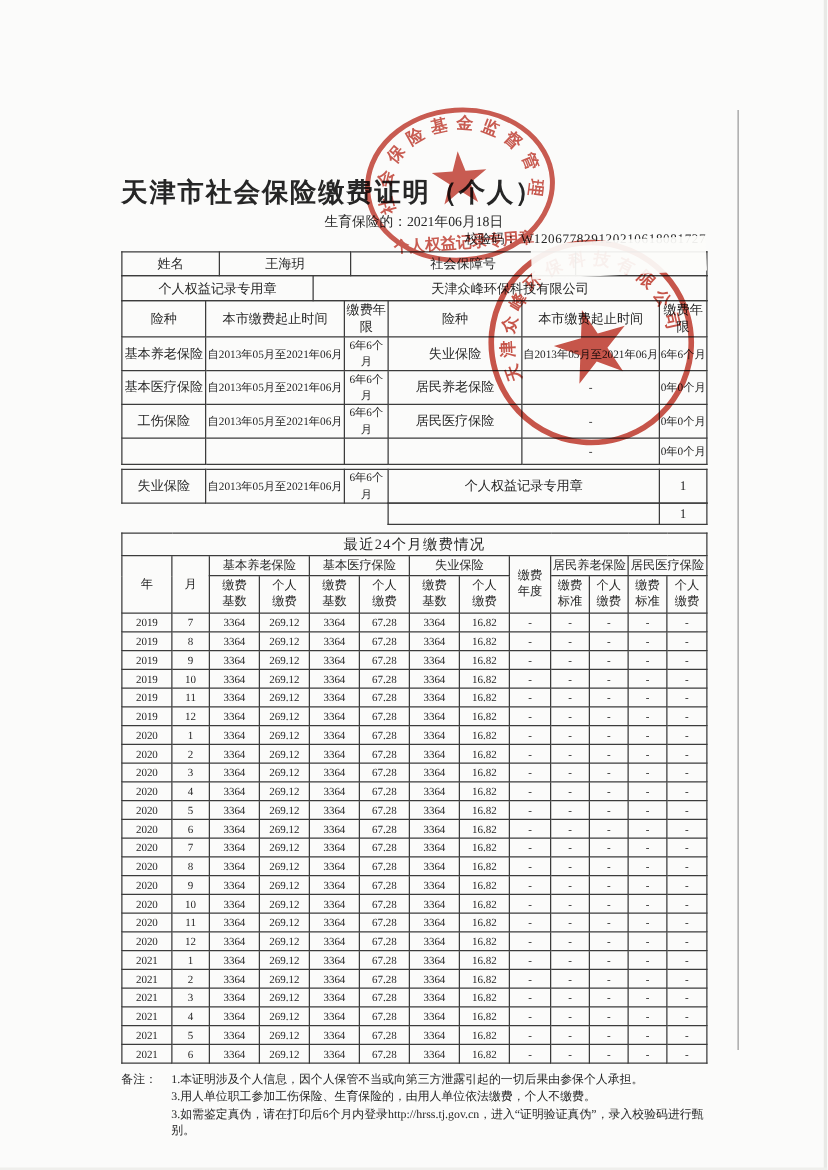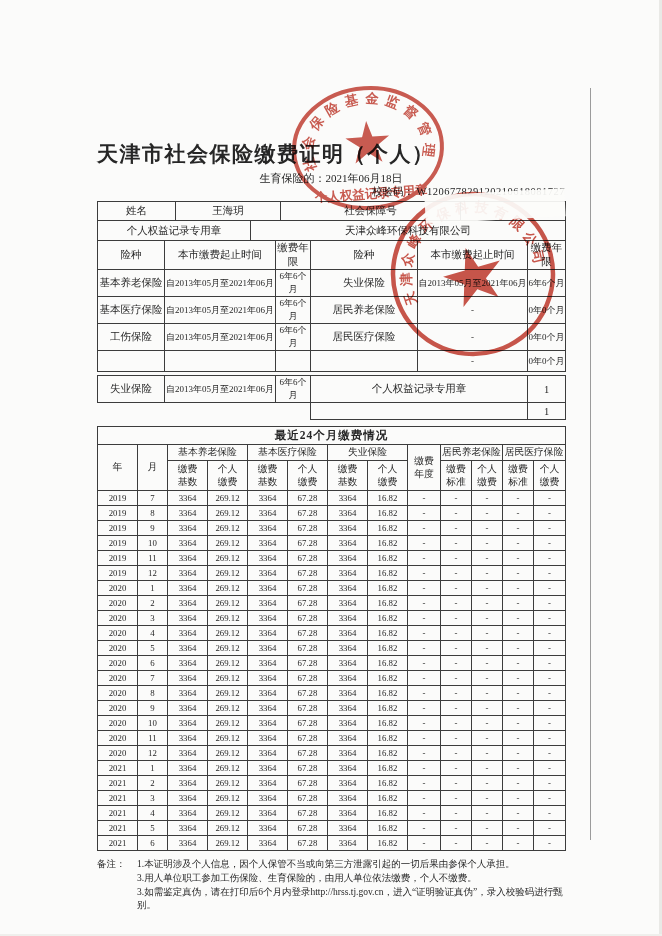--- a/index.html
+++ b/index.html
@@ -22,21 +22,21 @@
   .t-sum th{height:26px;font-size:10.5px;}
   .t-sum td{height:20px;}
   .t-time{font-size:9px;margin-top:32px;}
   .t-yrs{font-size:9px;}
   .gap{height:3px;}
   .t-mat{margin-top:0;}
   .t-mat td{height:20px;}
   .t-extra-wrap{width:255px;margin-left:213px;margin-top:-1px;}
   .t-extra td{height:16px;}
   .t-detail{margin-top:6px;}
-  .t-detail .d-title{height:17px;font-size:11.5px;font-weight:bold;letter-spacing:1px;}
+  .t-detail .d-title{height:17px;font-size:11.5px;font-weight:normal;letter-spacing:1px;}
   .t-detail .d-group{height:15px;font-size:9.8px;}
   .t-detail .d-sub{height:29px;font-size:9.8px;white-space:pre-line;line-height:1.25;}
   .t-detail tbody td{height:14px;font-size:8.8px;}
   .notes{display:flex;margin-top:7px;font-size:9.5px;line-height:1.45;}
   .notes .lbl{width:40px;flex:none;}
   .notes .item{margin:0;}
   .notes .item.ind{text-indent:0;}
   .stamp{position:absolute;z-index:4;mix-blend-mode:multiply;pointer-events:none;}
   .whiteout{position:absolute;left:425px;top:192px;width:140px;height:28px;z-index:5;
             background:rgba(252,252,250,.93);transform:rotate(-3deg);}

